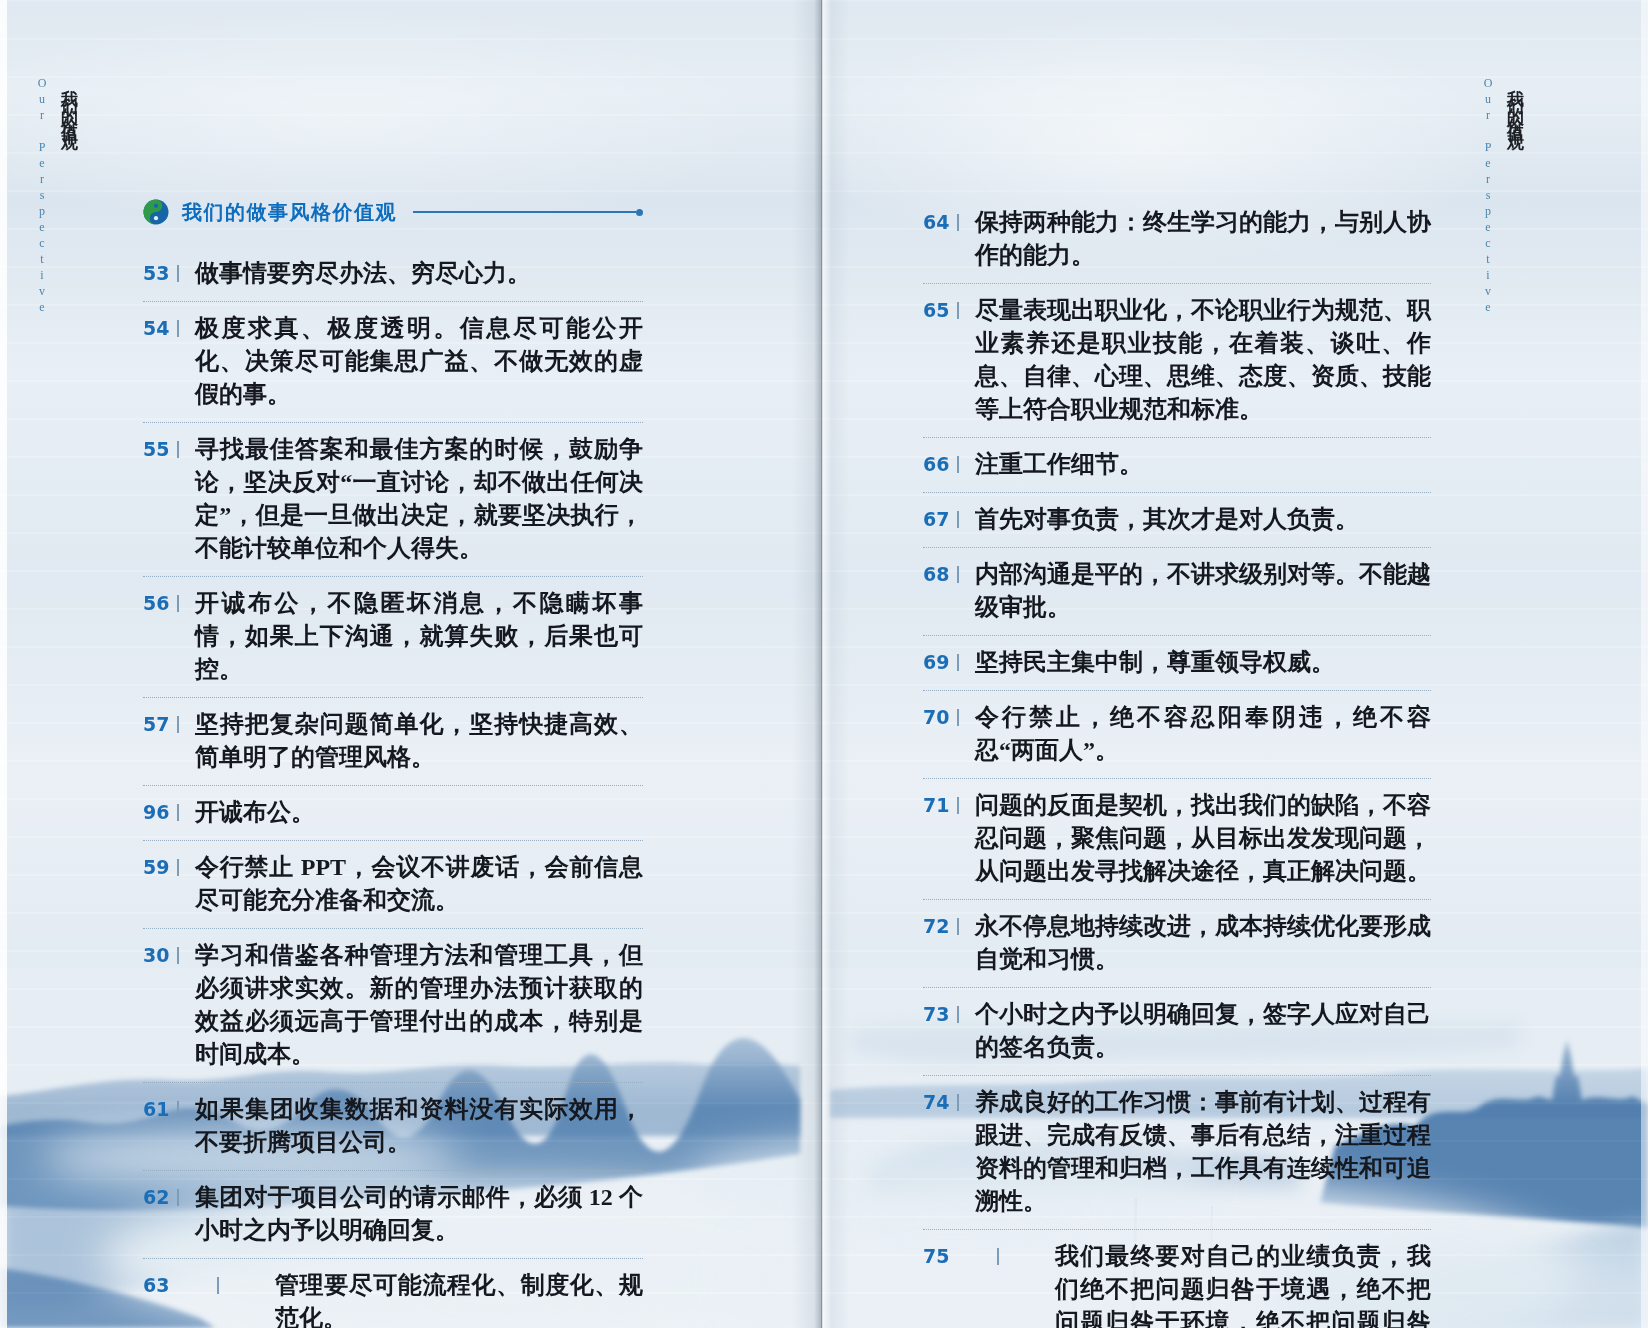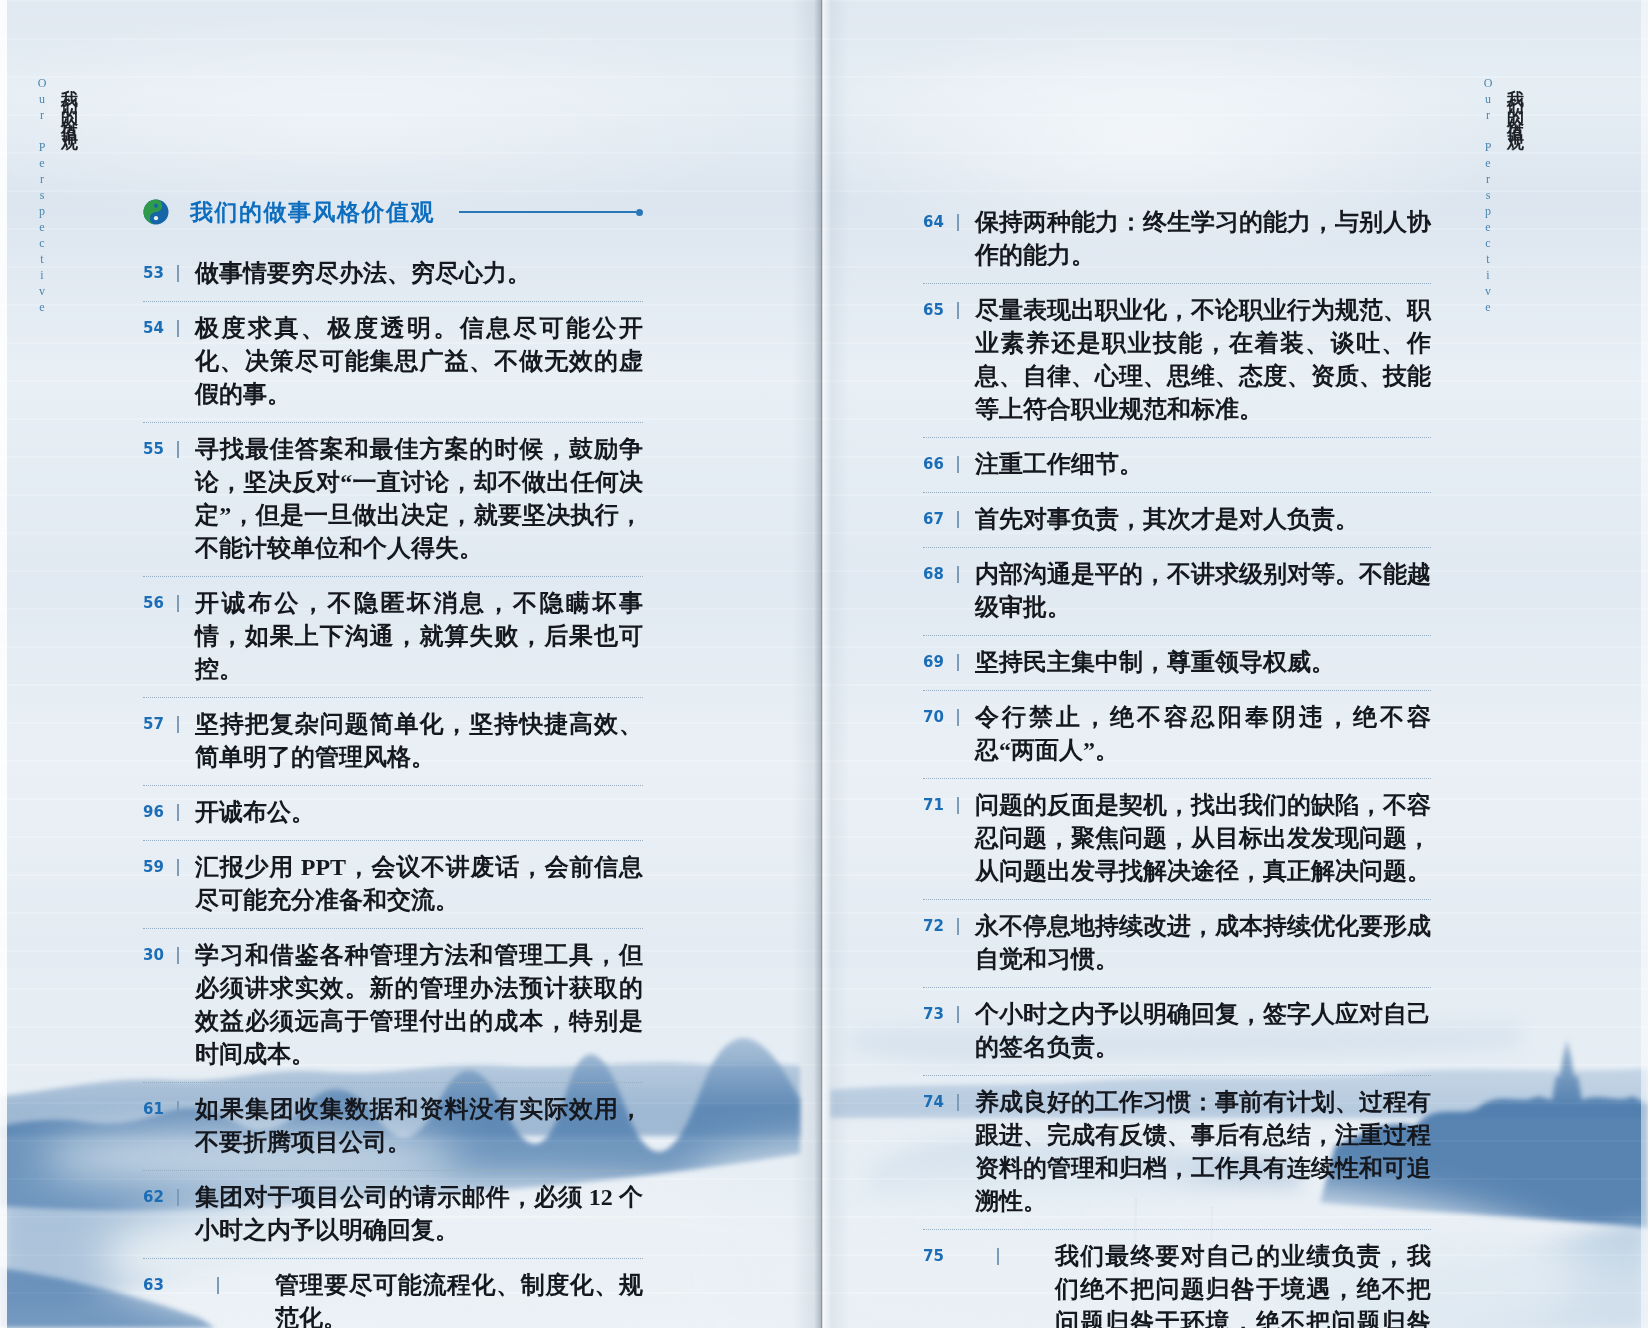--- a/index.html
+++ b/index.html
@@ -29,28 +29,28 @@
     font-size:17px;font-weight:700;letter-spacing:9px;color:#1d2126;
     font-family:"Liberation Serif","DejaVu Serif",serif;}
 
   
   .content{position:absolute;}
   .content.left{left:143px;top:193px;width:500px;}
   .content.right{left:923px;top:196px;width:508px;}
 
   .section-header{display:flex;align-items:center;margin:0 0 16px 0;height:38px;}
   .logo{width:26px;height:26px;flex:0 0 auto;margin-right:13px;display:block;}
-  .section-title{margin:8px;font-size:23px;font-weight:700;color:#0d6dbe;letter-spacing:1.5px;white-space:nowrap;}
+  .section-title{margin:0;font-size:20px;font-weight:700;color:#0d6dbe;letter-spacing:1.5px;white-space:nowrap;}
   .rule{flex:1;height:0;border-top:2px solid #2a77b8;margin-left:16px;}
   .rule-dot{width:7px;height:7px;border-radius:50%;background:#2a77b8;flex:0 0 auto;}
 
   ol.items{list-style:none;margin:0;padding:0;}
   .item{display:flex;align-items:flex-start;padding:10px 0 11px 0;border-bottom:1px dotted #97aec2;}
   .item:last-child{border-bottom:none;gap:40px;}
-  .num{flex:0 0 34px;font-size:15px;font-weight:700;color:#1b6db6;line-height:32px;
+  .num{flex:0 0 34px;font-size:19px;font-weight:700;color:#1b6db6;line-height:32px;
     font-family:"DejaVu Sans","Liberation Sans",sans-serif;}
   .bar{flex:0 0 2px;height:17px;margin:8px 16px 0 0;background:#7d9cb8;}
   .txt{flex:1;margin:0;font-size:24px;line-height:33px;color:#15181e;text-align:justify;
     font-weight:600;font-family:"Liberation Serif","DejaVu Serif",serif;}
 
   .landscape{position:absolute;left:0;bottom:0;pointer-events:none;}
 </style>
 </head>
 <body>
 
@@ -154,21 +154,21 @@
             <p class="txt">坚持把复杂问题简单化，坚持快捷高效、简单明了的管理风格。</p>
           </li>
         <li class="item">
             <span class="num">96</span>
             <span class="bar"></span>
             <p class="txt">开诚布公。</p>
           </li>
         <li class="item">
             <span class="num">59</span>
             <span class="bar"></span>
-            <p class="txt">汇报少用 PPT，会议不讲废话，会前信息尽可能充分准备和交流。</p>
+            <p class="txt">令行禁止 PPT，会议不讲废话，会前信息尽可能充分准备和交流。</p>
           </li>
         <li class="item">
             <span class="num">30</span>
             <span class="bar"></span>
             <p class="txt">学习和借鉴各种管理方法和管理工具，但必须讲求实效。新的管理办法预计获取的效益必须远高于管理付出的成本，特别是时间成本。</p>
           </li>
         <li class="item">
             <span class="num">61</span>
             <span class="bar"></span>
             <p class="txt">如果集团收集数据和资料没有实际效用，不要折腾项目公司。</p>

